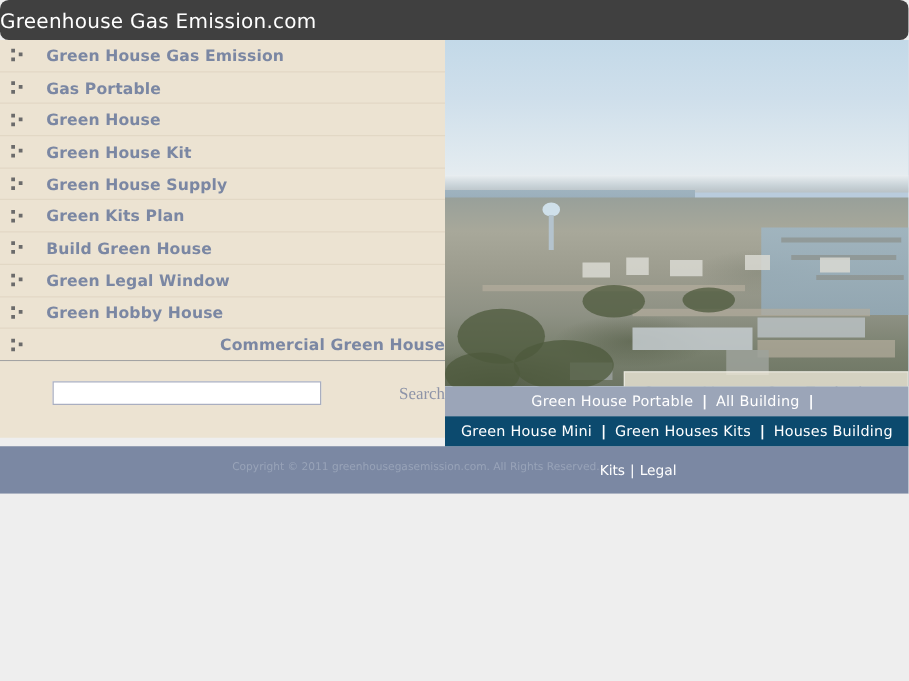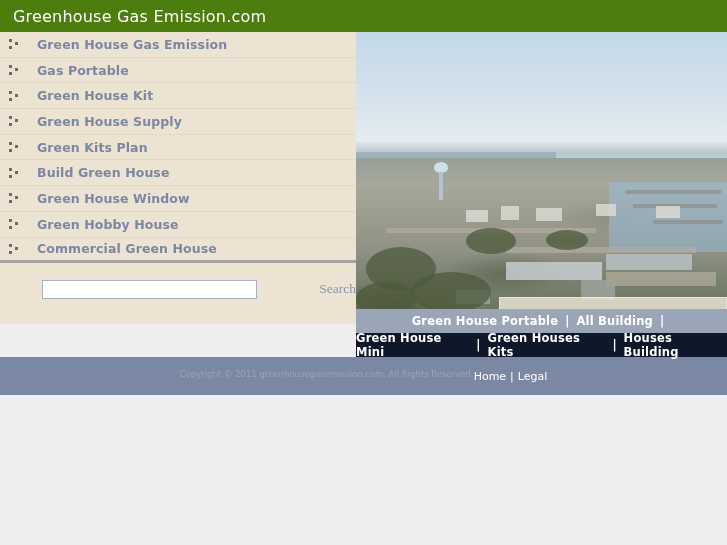--- a/index.html
+++ b/index.html
@@ -11,25 +11,25 @@
   #page {
     position: relative;
     width: 727px;
     height: 545px;
     overflow: hidden;
     background: #eeeeee;
   }
   
   .header {
     height: 32px;
-    background: #4d7c0f;
-    display: flex;
-    align-items: center;
-    padding-left: 13px;
-    box-sizing: border-box;
+    background: #404040;
+    display: flex;
+    align-items: center;
+    box-sizing: border-box;
+    border-radius: 7px;
   }
   .header-title {
     color: #ffffff;
     font-size: 16px;
     font-weight: normal;
     letter-spacing: 0.2px;
     font-family: "DejaVu Sans", sans-serif;
   }
   
   .body-wrap {
@@ -50,21 +50,21 @@
   }
   .nav-item {
     display: flex;
     align-items: center;
     height: 25.7px;
     border-bottom: 1px solid #e2d8c5;
     box-sizing: border-box;
     padding-left: 9px;
     cursor: pointer;
   }
-  .nav-item:last-child { border-bottom: 3px solid #a3a3a3; }
+  .nav-item:last-child { border-bottom: 1px solid #a3a3a3; justify-content: space-between; }
   .bullet-icon {
     width: 12px;
     height: 12px;
     flex: 0 0 12px;
     position: relative;
     margin-right: 16px;
   }
   .bullet-icon i {
     position: absolute;
     width: 3px;
@@ -226,25 +226,25 @@
   }
   
   .linkrow {
     height: 24px;
     display: flex;
     align-items: center;
     justify-content: center;
     box-sizing: border-box;
   }
   .linkrow.row1 { background: #9ba5b8; }
-  .linkrow.row2 { background: #0f172a; }
+  .linkrow.row2 { background: #0c4a6e; }
   .linkrow a {
     color: #ffffff;
     font-size: 11.5px;
-    font-weight: bold;
+    font-weight: normal;
     text-decoration: none;
     font-family: "DejaVu Sans", sans-serif;
     letter-spacing: 0.2px;
   }
   .linkrow .sep {
     color: #ffffff;
     font-size: 11.5px;
     font-weight: bold;
     margin: 0 7px;
     font-family: "DejaVu Sans", sans-serif;
@@ -314,20 +314,28 @@
               <i class="b3"></i>
             </span>
             <span class="nav-label">Gas Portable</span>
           </li>
           <li class="nav-item">
             <span class="bullet-icon">
               <i class="b1"></i>
               <i class="b2"></i>
               <i class="b3"></i>
             </span>
+            <span class="nav-label">Green House</span>
+          </li>
+          <li class="nav-item">
+            <span class="bullet-icon">
+              <i class="b1"></i>
+              <i class="b2"></i>
+              <i class="b3"></i>
+            </span>
             <span class="nav-label">Green House Kit</span>
           </li>
           <li class="nav-item">
             <span class="bullet-icon">
               <i class="b1"></i>
               <i class="b2"></i>
               <i class="b3"></i>
             </span>
             <span class="nav-label">Green House Supply</span>
           </li>
@@ -346,21 +354,21 @@
               <i class="b3"></i>
             </span>
             <span class="nav-label">Build Green House</span>
           </li>
           <li class="nav-item">
             <span class="bullet-icon">
               <i class="b1"></i>
               <i class="b2"></i>
               <i class="b3"></i>
             </span>
-            <span class="nav-label">Green House Window</span>
+            <span class="nav-label">Green Legal Window</span>
           </li>
           <li class="nav-item">
             <span class="bullet-icon">
               <i class="b1"></i>
               <i class="b2"></i>
               <i class="b3"></i>
             </span>
             <span class="nav-label">Green Hobby House</span>
           </li>
           <li class="nav-item">
@@ -436,21 +444,21 @@
           <span class="sep">|</span>
           <a href="#">Houses Building</a>
         </div>
 
     </div>
   </div>
 
   <div class="footer">
     <div class="copyright">Copyright © 2011 greenhousegasemission.com. All Rights Reserved.</div>
     <div class="footer-links" id="footer-links">
-        <a href="#">Home</a>
+        <a href="#">Kits</a>
         <span class="sep">|</span>
         <a href="#">Legal</a>
       </div>
   </div>
 
   <div class="page-bottom"></div>
 
 </div>
 
 </body></html>

